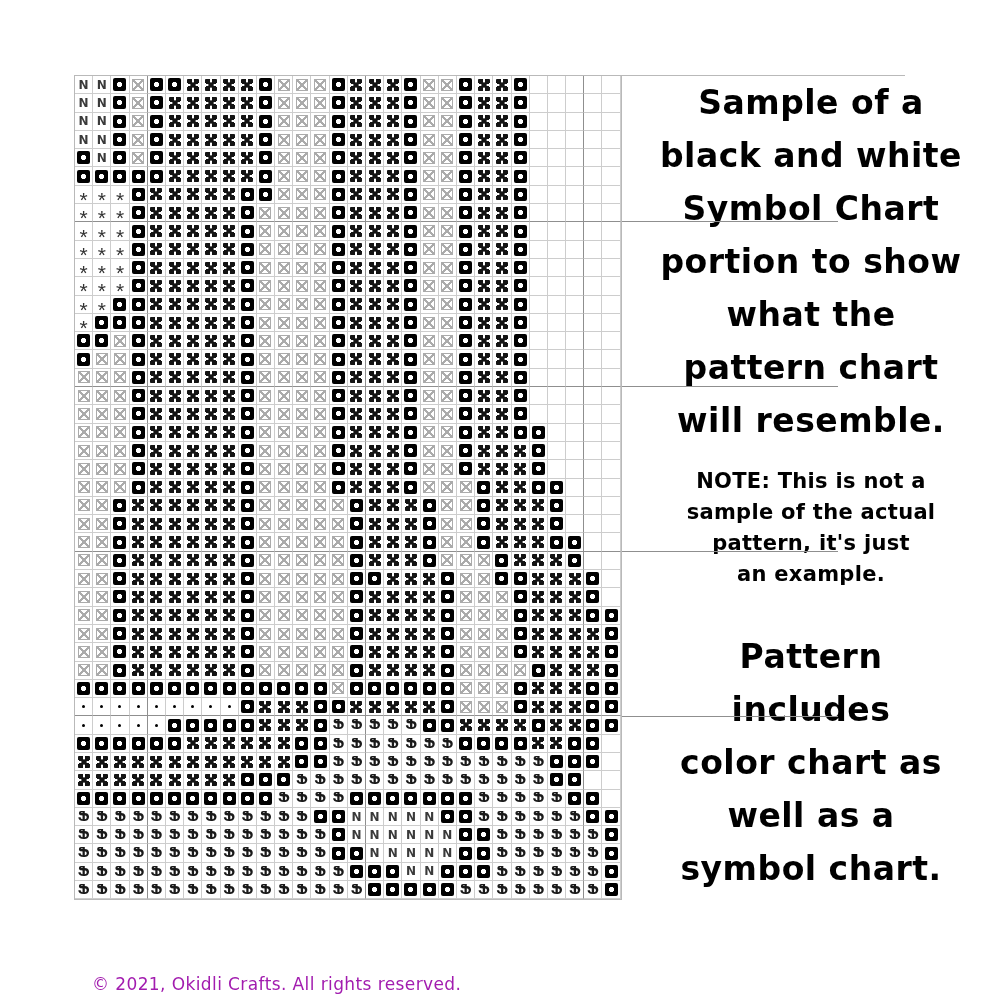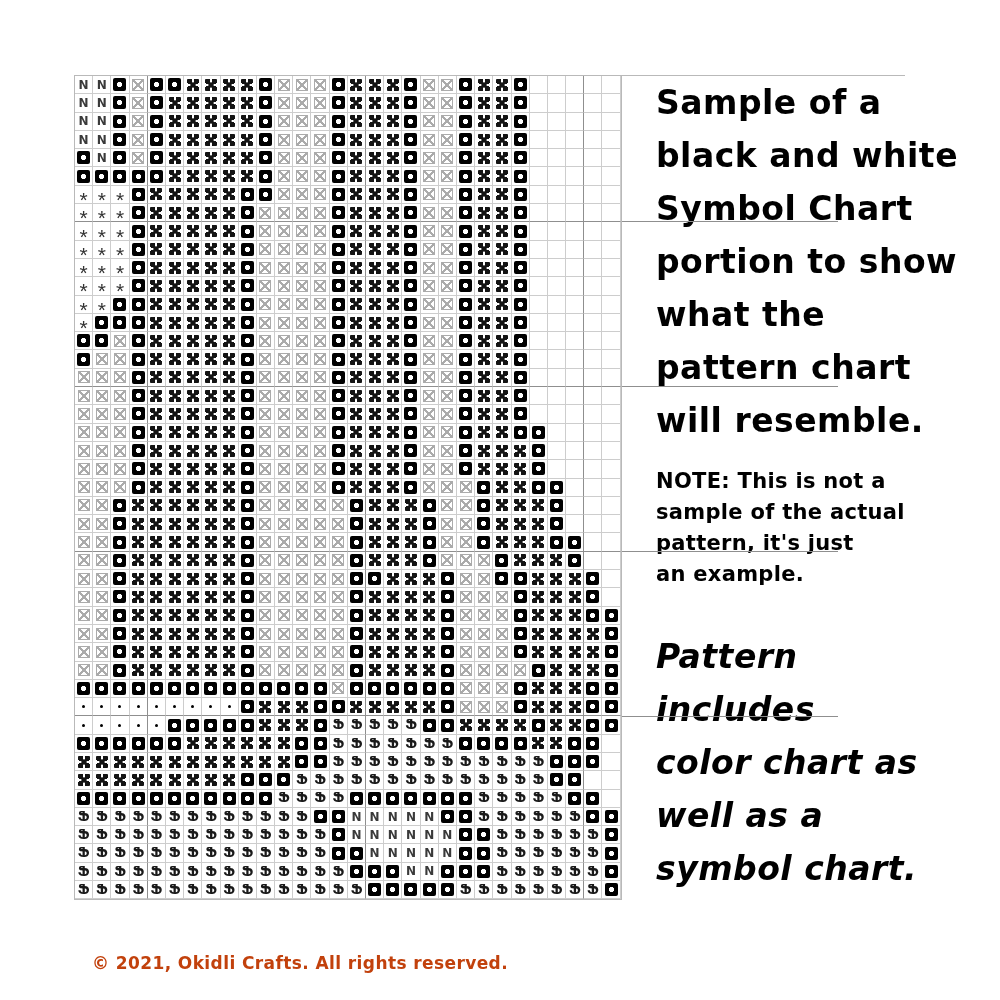--- a/index.html
+++ b/index.html
@@ -63,39 +63,40 @@
   .glyph-feh{font-size:13.5px;font-weight:bold;color:#1a1a1a;line-height:1;}
 
   
   .ext-line{position:absolute;height:1px;background:#b9b9b9;}
   .ext-line.major{background:#8f8f8f;}
 
   
   #side{
     position:absolute;left:656px;top:76px;width:310px;
     color:#000;
+    text-align:center;
   }
   .big-text{
     font-size:33px;font-weight:bold;letter-spacing:0.5px;
     line-height:53px;white-space:pre-line;
   }
   .note-text{
     margin-top:19px;
     font-size:21px;font-weight:bold;letter-spacing:0.3px;
     line-height:31px;white-space:pre-line;
   }
   .pattern-text{
     margin-top:40px;
     font-size:33px;font-weight:bold;letter-spacing:0.5px;
-    line-height:53px;white-space:pre-line;font-style:italic;
+    line-height:53px;white-space:pre-line;
   }
 
   #copyright{
-    position:absolute;left:92px;top:953px;
-    font-size:17px;font-weight:bold;letter-spacing:0.4px;color:#c2410c;
+    position:absolute;left:92px;top:974px;
+    font-size:17px;font-weight:normal;letter-spacing:0.4px;color:#a21caf;
   }
 </style>
 </head>
 <body>
 
 <div id="grid" style="grid-template-columns: repeat(30, 18.2px); grid-auto-rows: 18.3px;">
     <div class="cell">
       <span class="glyph glyph-letter-n">N</span>
     </div>
     <div class="cell">

